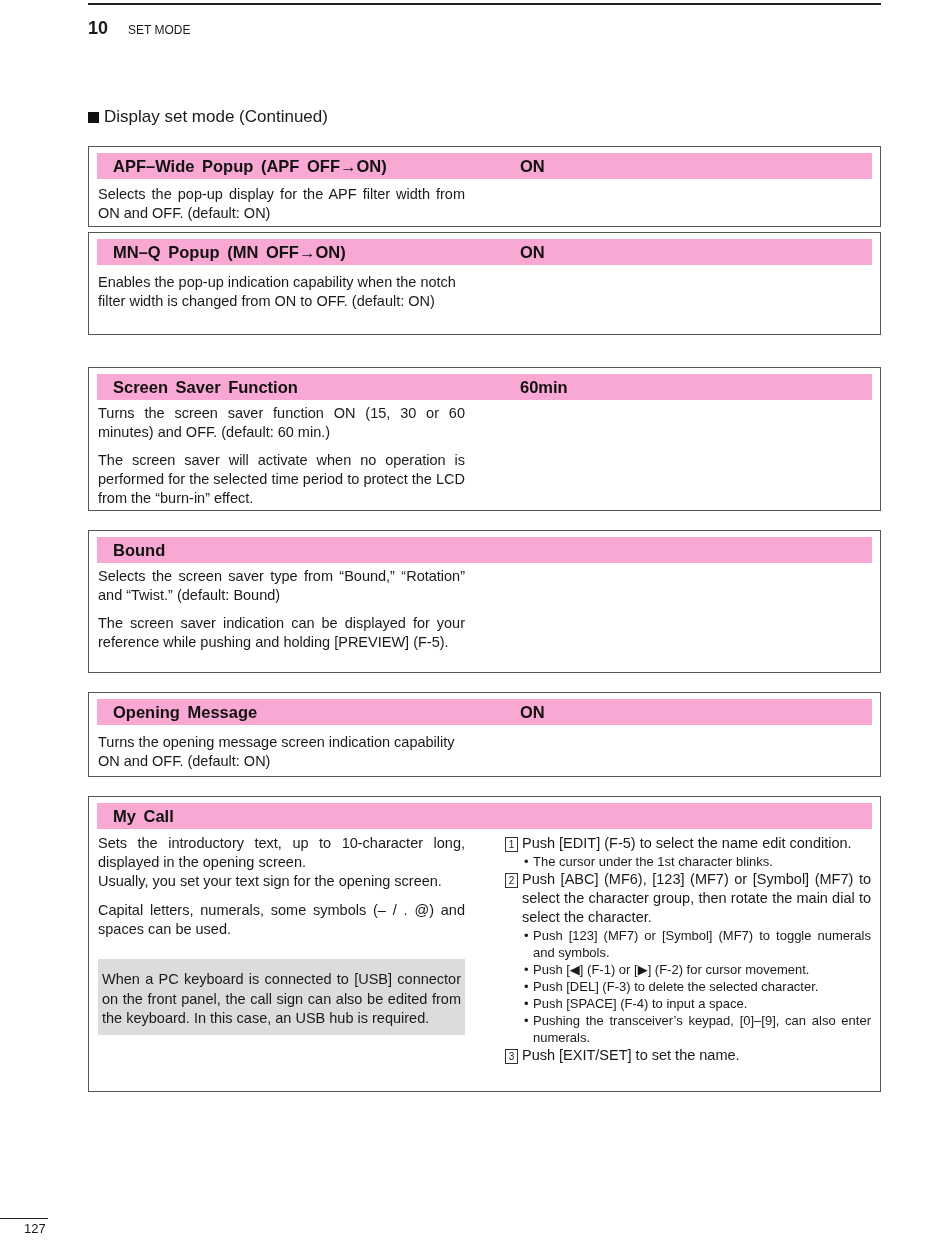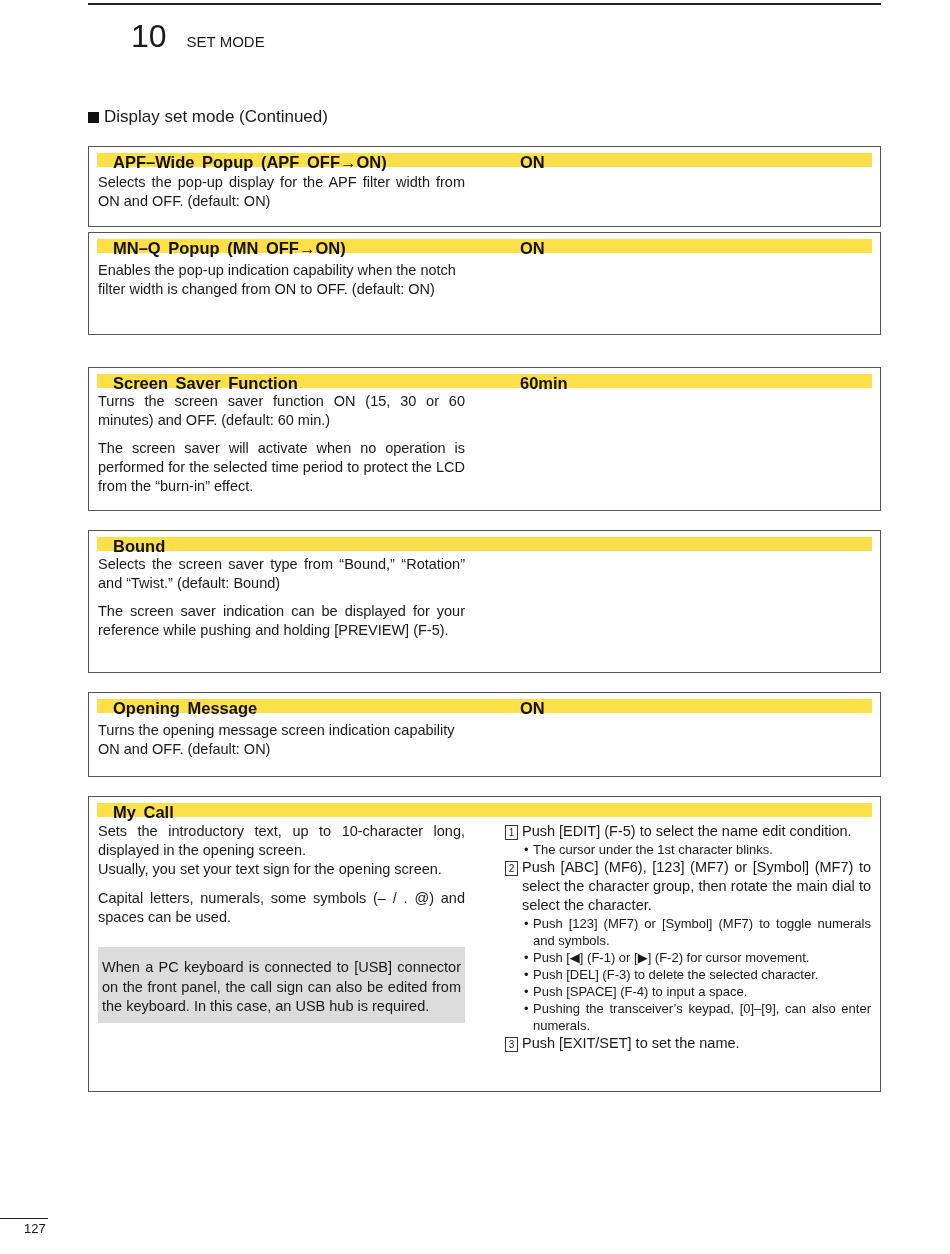--- a/index.html
+++ b/index.html
@@ -2,29 +2,29 @@
 <html><head>
 <meta charset="utf-8">
 <style>
   html, body { margin: 0; padding: 0; background: #ffffff; }
   body {
     width: 950px; height: 1254px; position: relative; overflow: hidden;
     font-family: "Liberation Sans", sans-serif; color: #1a1a1a;
   }
   .top-rule { position: absolute; left: 88px; top: 3px; width: 793px; height: 2px; background: #222; }
   .chapter { position: absolute; left: 88px; top: 18px; display: flex; align-items: baseline; }
-  .chapter-num { font-size: 32px; font-weight: normal; margin-left: 43px; }
-  .chapter-title { font-size: 15px; margin-left: 20px; }
+  .chapter-num { font-size: 18px; font-weight: bold; }
+  .chapter-title { font-size: 12px; margin-left: 20px; }
   .section-title { position: absolute; left: 88px; top: 107px; font-size: 17px; display: flex; align-items: center; }
   .square { display: inline-block; width: 11px; height: 11px; background: #111; margin-right: 5px; }
 
   .box { position: absolute; left: 88px; width: 791px; border: 1px solid #555; background: #fff; }
   .hdr {
-    margin: 6px 8px 0 8px; height: 14px; background: #fde047;
-    display: flex; align-items: flex-start; font-weight: bold; font-size: 16.5px; color: #111;
+    margin: 6px 8px 0 8px; height: 26px; background: #f9a8d4;
+    display: flex; align-items: center; font-weight: bold; font-size: 16.5px; color: #111;
   }
   .hdr .name { width: 407px; padding-left: 16px; word-spacing: 3px; box-sizing: border-box; }
   .hdr .val { padding-left: 16px; }
   .body { display: flex; padding: 0 9px; }
   .left { width: 367px; font-size: 14.5px; line-height: 19px; text-align: justify; }
   .left p { margin: 0; }
   .left p + p { margin-top: 9px; }
   .right { flex: 1; padding-left: 40px; font-size: 14.5px; line-height: 19px; }
 
   .note {

